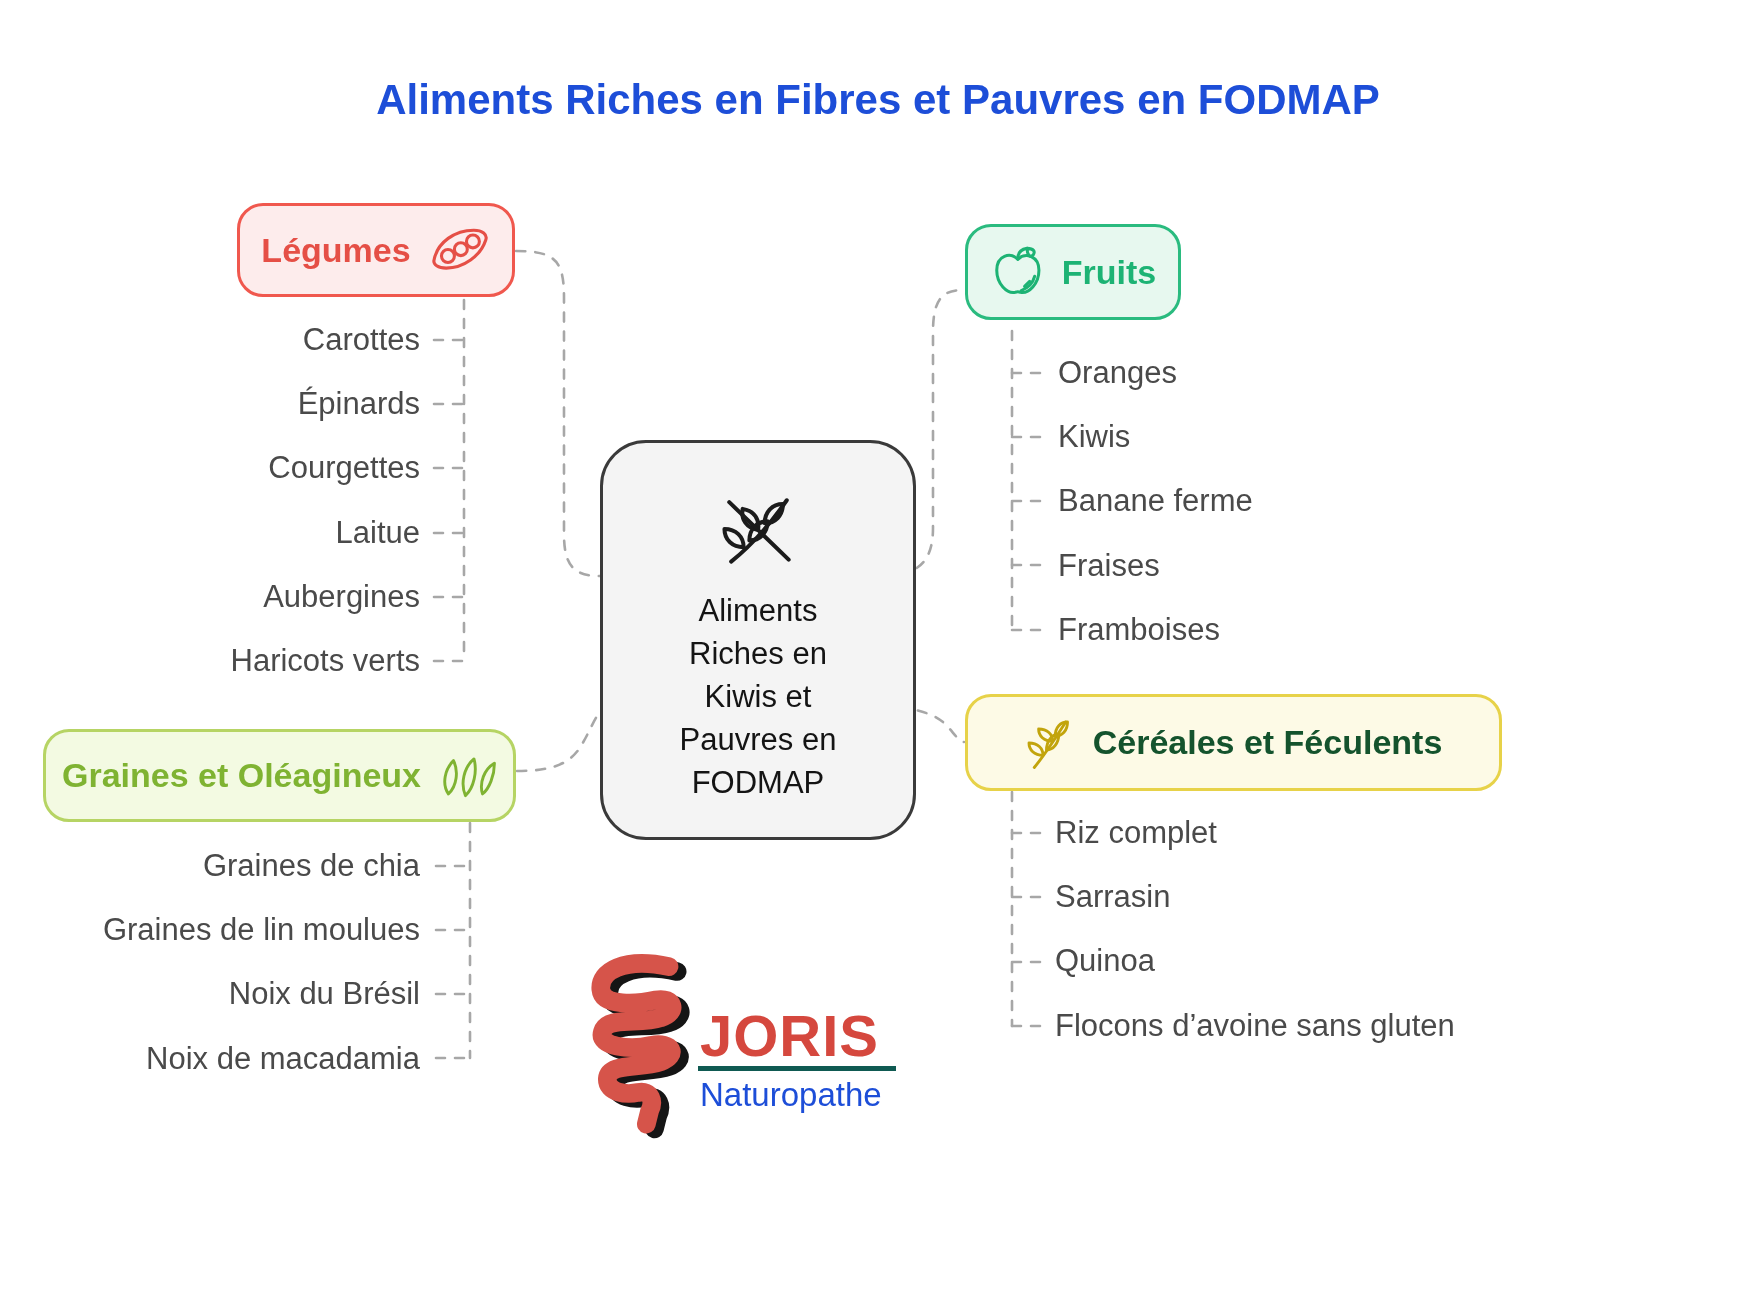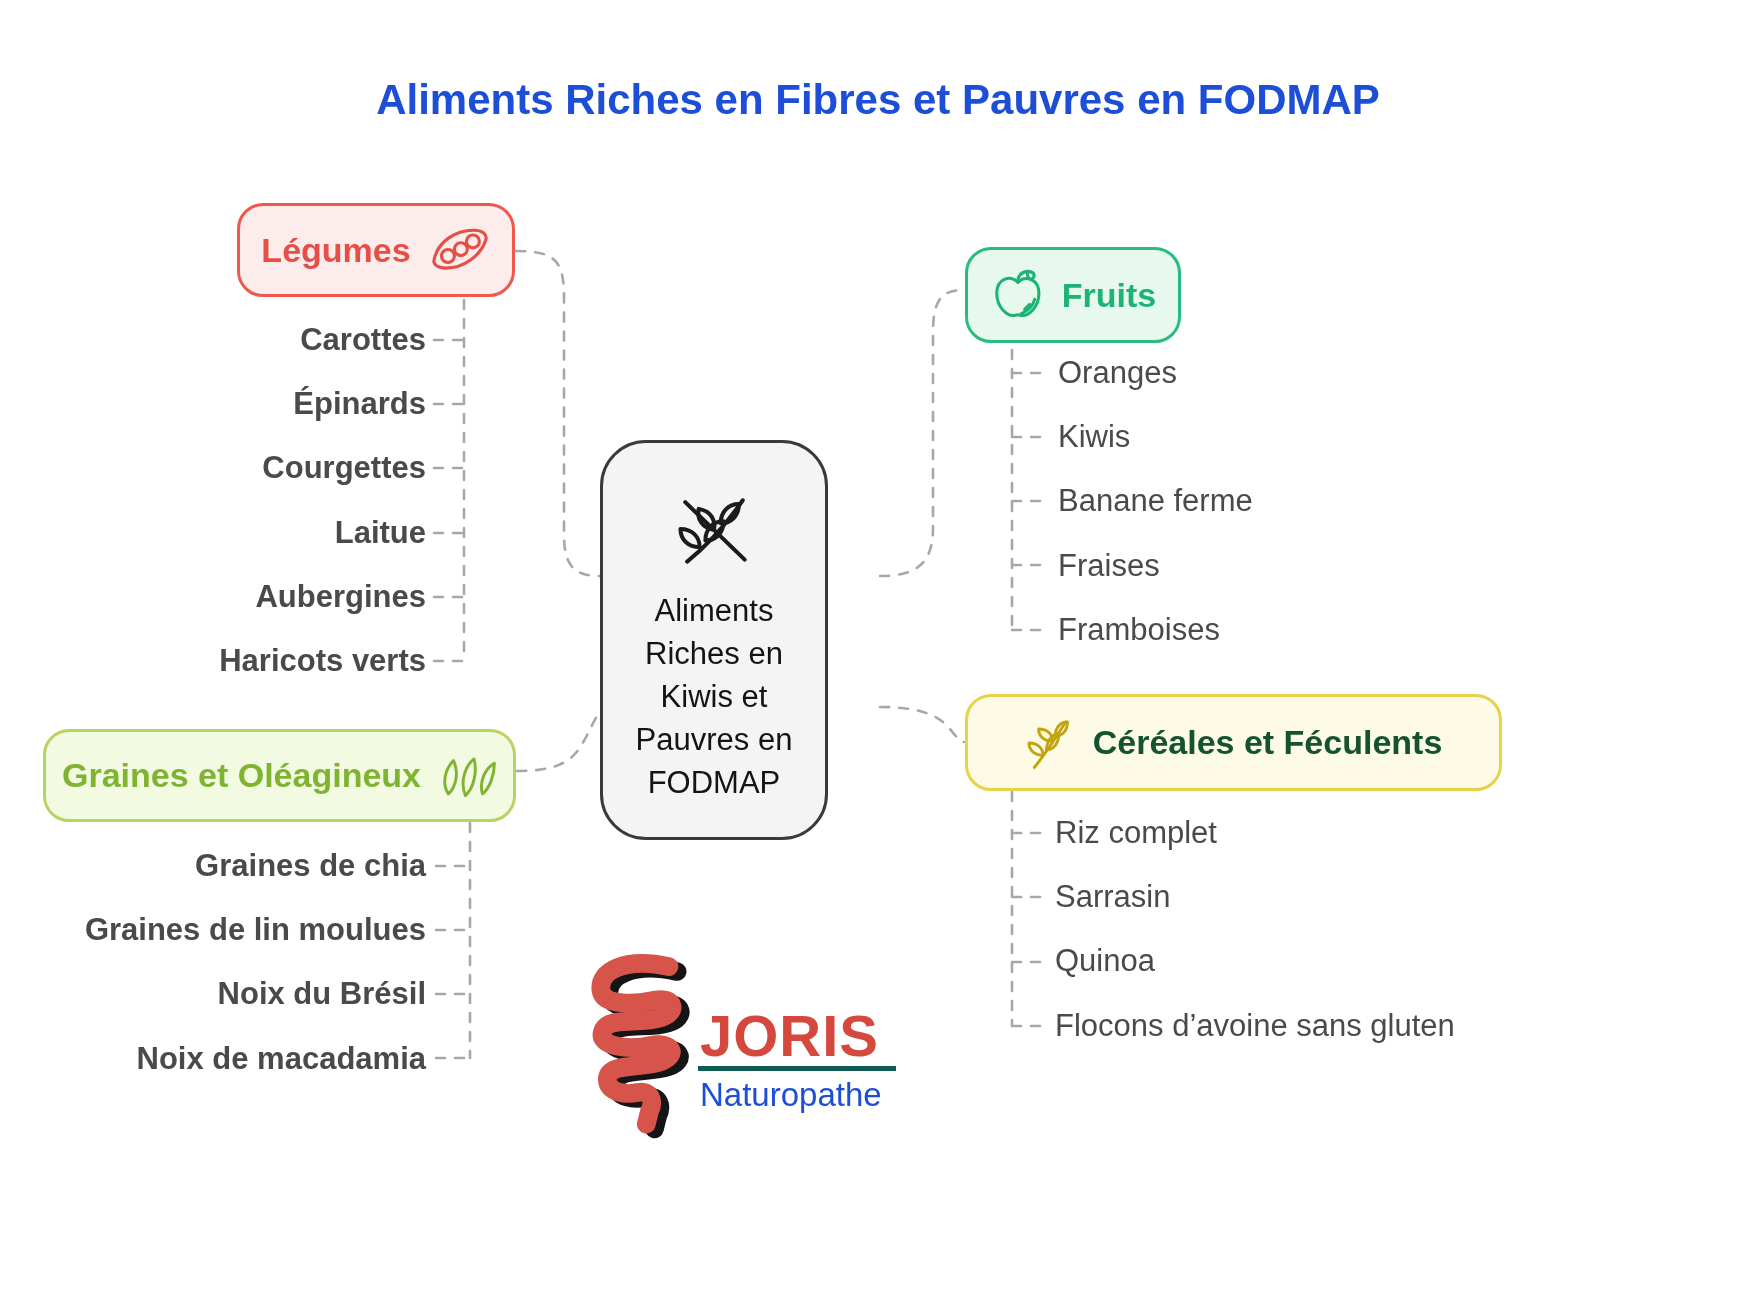--- a/index.html
+++ b/index.html
@@ -10,37 +10,37 @@
 
   .title { position:absolute; top:76px; left:0; width:100%; text-align:center;
            font-size:42px; font-weight:700; color:#1d4ed8; }
 
   .box { position:absolute; display:flex; align-items:center; justify-content:center;
          gap:18px; border-radius:26px; font-size:34px; font-weight:600; background:#fff; }
   .box svg { display:block; flex:0 0 auto; }
 
   .box-legumes  { left:237px; top:203px; width:278px; height:94px;
                   border:3.5px solid #f0584e; background:#fdecec; color:#e54f46; }
-  .box-fruits   { left:965px; top:247px; width:216px; height:96px;
+  .box-fruits   { left:965px; top:224px; width:216px; height:96px;
                   border:3.5px solid #2abb7f; background:#e7f8ef; color:#1db374; }
   .box-graines  { left:43px;  top:729px; width:473px; height:93px;
                   border:3.5px solid #b6d464; background:#f3fae2; color:#7fb332; }
   .box-cereales { left:965px; top:694px; width:537px; height:97px;
                   border:3.5px solid #e7d249; background:#fdfae6; color:#14532d; }
 
   .items { position:absolute; display:flex; flex-direction:column; }
   .item  { height:64.2px; display:flex; align-items:center; font-size:31px; color:#4a4a4a; }
-  .items-left  { left:6px; width:420px; align-items:flex-end; text-align:center;font-weight:bold; }
+  .items-left  { left:0; width:420px; align-items:flex-end; text-align:center; }
   .items-right { align-items:flex-start; }
   #legumes-items  { top:308px; }
   #graines-items  { top:834px; }
   #fruits-items   { left:1058px; top:341px;justify-content:flex-end; }
   #cereales-items { left:1055px; top:801px; }
 
-  .center-node { position:absolute; left:600px; top:440px; width:228px; height:400px;
+  .center-node { position:absolute; left:600px; top:440px; width:316px; height:400px;
                  background:#f4f4f4; border:3.5px solid #3a3a3a; border-radius:46px;
                  display:flex; flex-direction:column; align-items:center; padding-top:40px; }
   .center-text { margin-top:10px; text-align:center; font-size:31px; font-weight:500;
                  color:#141414; line-height:43px; }
 
   .intestine { position:absolute; left:570px; top:948px; }
   .logo-name { position:absolute; left:700px; top:1002px; font-size:58px; font-weight:800;
                color:#d5483e; letter-spacing:1px; }
   .logo-underline { position:absolute; left:698px; top:1066px; width:198px; height:5px;
                     background:#0f5a52; }

